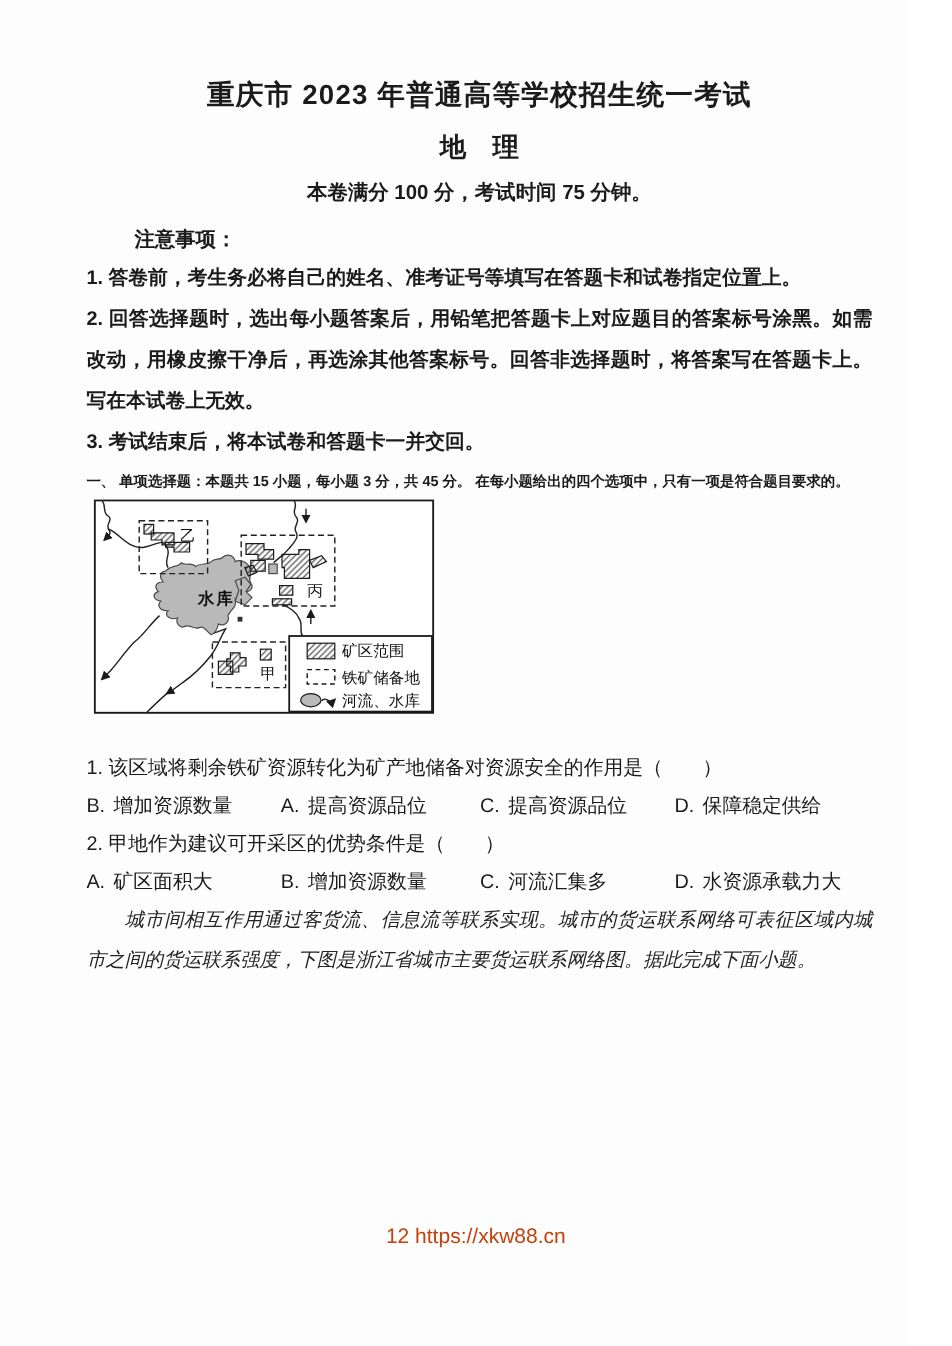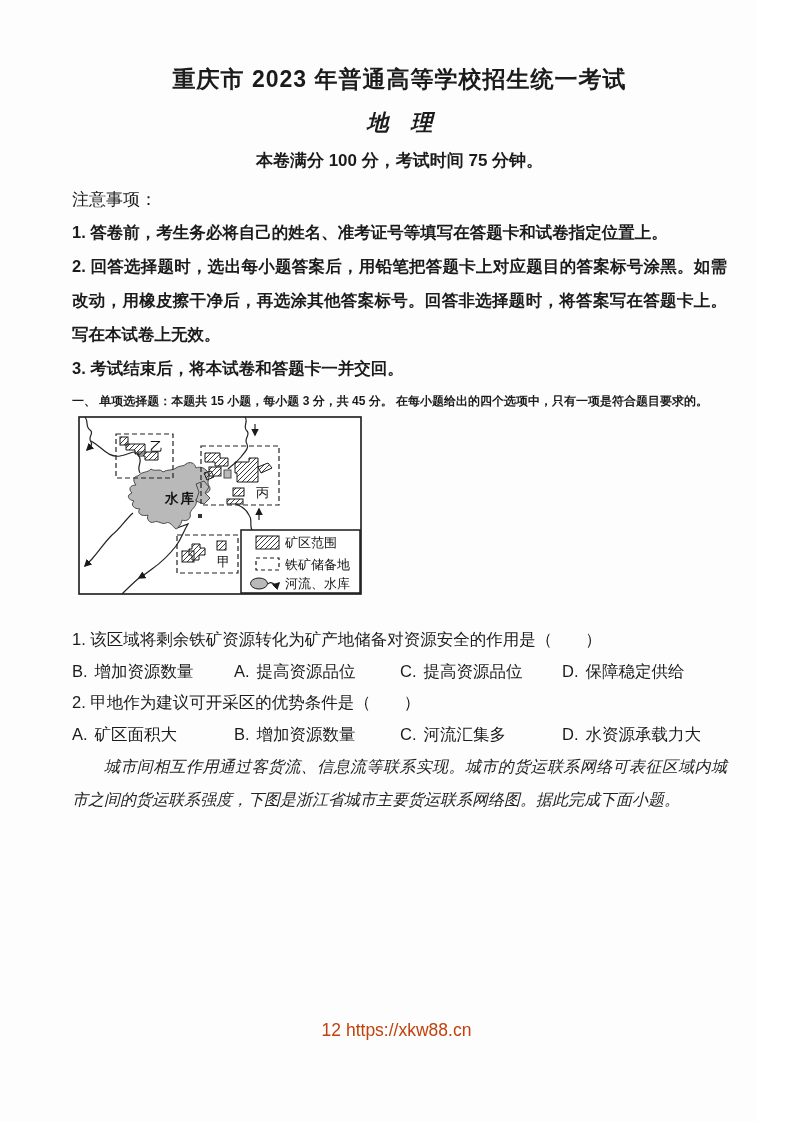--- a/index.html
+++ b/index.html
@@ -6,23 +6,23 @@
   .page{
     position:relative;
     width:757px;height:1122px;
     background:#fdfdfd;
     font-family:"Liberation Sans","DejaVu Sans",sans-serif;
     color:#1b1b1b;
     overflow:hidden;
   }
   .content{position:absolute;left:72px;top:0;width:655px;}
   .title{margin:64px 0 0;text-align:center;font-size:23px;font-weight:bold;letter-spacing:1px;line-height:30px;}
-  .subject{margin:15px 0 0;text-align:center;font-size:22px;font-weight:bold;line-height:28px;font-style:italic;}
+  .subject{margin:15px 0 0;text-align:center;font-size:22px;font-weight:bold;line-height:28px;}
   .exam-info{margin-top:13px;text-align:center;font-size:17px;font-weight:bold;line-height:22px;}
-  .notes-label{margin-top:13px;font-size:17px;font-weight:normal;line-height:30px;}
+  .notes-label{margin-top:13px;font-size:17px;font-weight:bold;line-height:30px;margin-left:40px;}
   .note{margin:0;font-size:16.5px;font-weight:600;line-height:34px;text-align:justify;}
   .section-header{margin:1px 0 0;font-size:12px;font-weight:bold;line-height:30px;text-align:justify;}
   .passage{
     margin:1px 0 0;
     font-family:"Liberation Serif","DejaVu Serif",serif;
     font-style:italic;
     font-size:16px;line-height:33px;
     text-indent:2em;text-align:justify;color:#232323;
   }
   .map-figure{margin:0 0 0 6px;width:284px;height:179px;}

